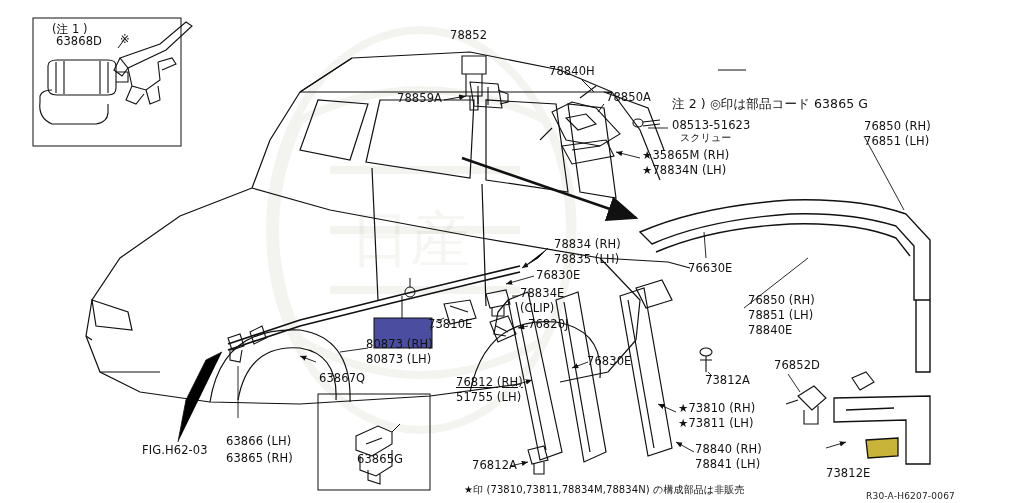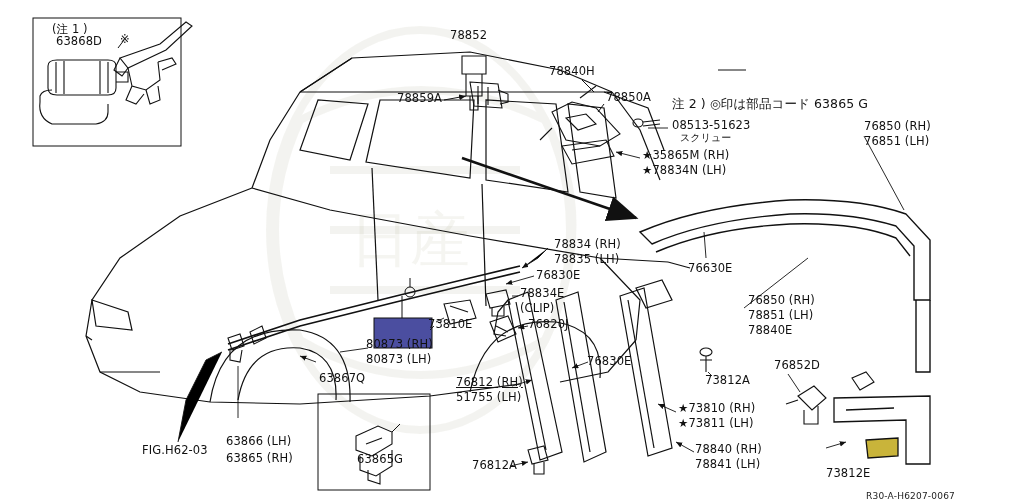--- a/index.html
+++ b/index.html
@@ -278,20 +278,21 @@
     <path d="M368 348 L340 352" stroke="#111" stroke-width="0.9"></path>
 
     <line x1="718" y1="70" x2="746" y2="70" stroke="#111" stroke-width="1"></line>
   </svg>
 
 
   <div class="lbl jp" style="left:672px; top:94px;">注 2 ) ◎印は部品コード 63865 G</div>
 
   <div class="lbl" style="left:52px; top:22px;">(注 1 )</div>
 
+  <div class="lbl small" style="left:464px; top:484px;">★印 (73810,73811,78834M,78834N) の構成部品は非販売</div>
 
   <div class="lbl code" style="left:866px; top:489px;">R30-A-H6207-0067</div>
 
   <div class="lbl" style="left:56px;  top:34px;">63868D</div>
   <div class="lbl" style="left:120px; top:32px;">※</div>
   <div class="lbl" style="left:450px; top:28px;">78852</div>
   <div class="lbl" style="left:549px; top:64px;">78840H</div>
   <div class="lbl" style="left:397px; top:91px;">78859A</div>
   <div class="lbl" style="left:606px; top:90px;">78850A</div>
   <div class="lbl" style="left:672px; top:118px;">08513-51623</div>

